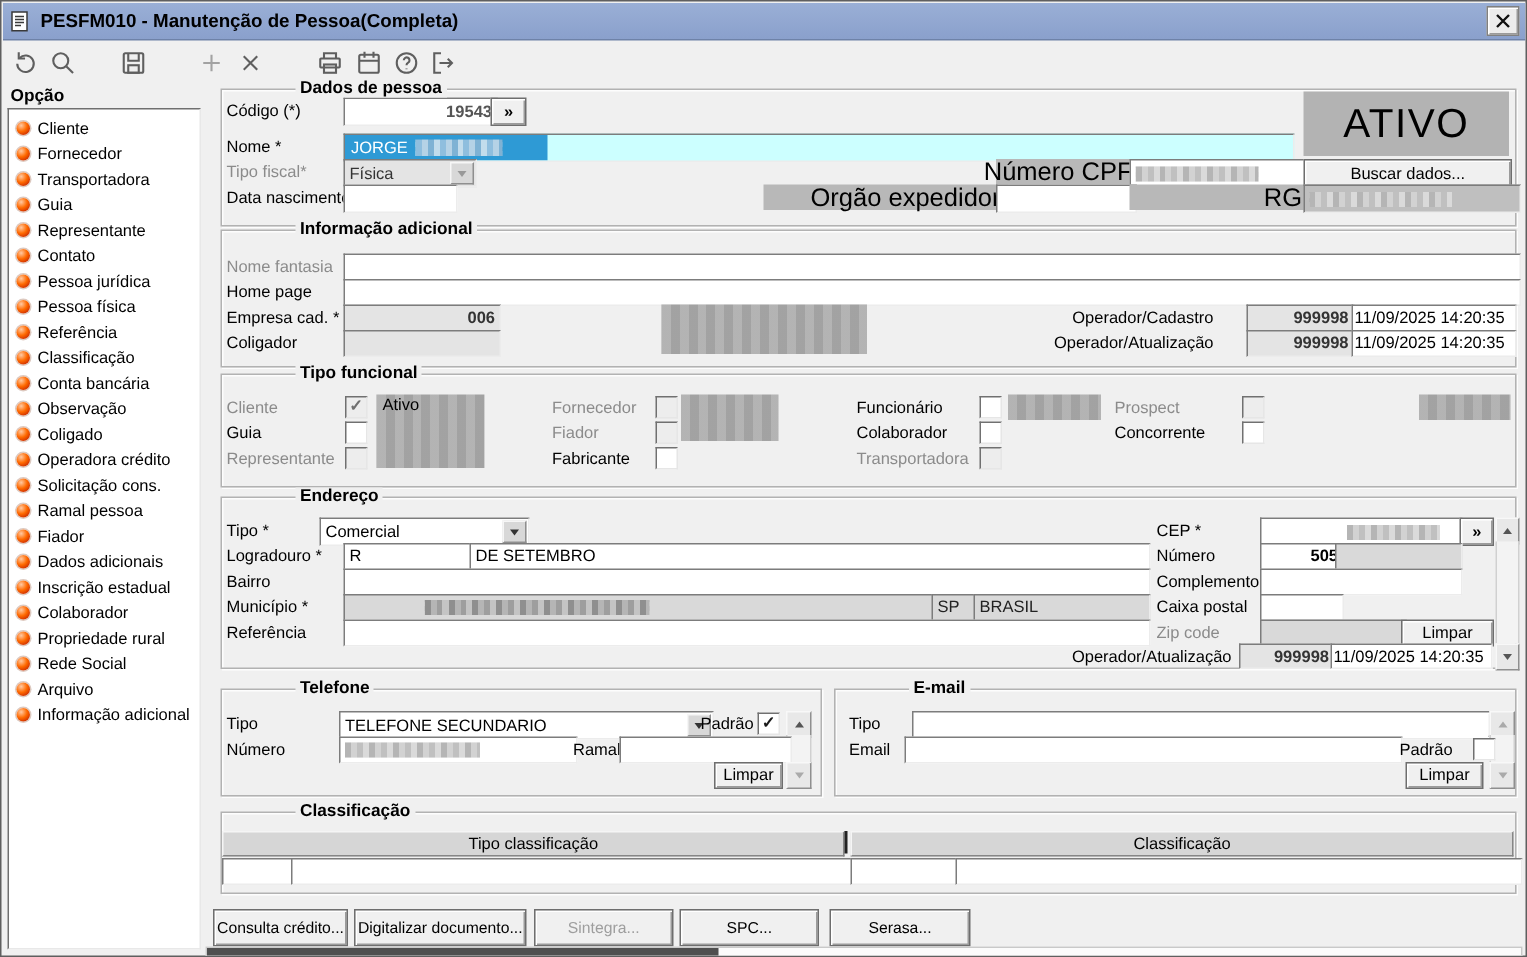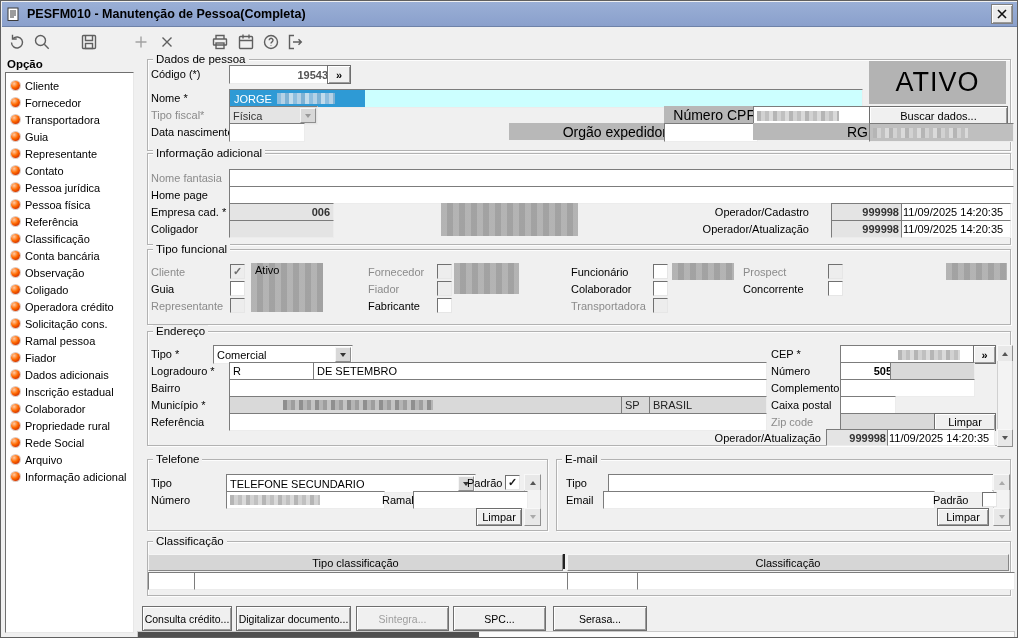--- a/index.html
+++ b/index.html
@@ -14,27 +14,27 @@
   .tbico svg{stroke:#5f5f5f;fill:none;stroke-width:1.4;}
   
   .lbl{position:absolute;font-size:11px;color:#000;white-space:nowrap;line-height:13px;}
   .lbl.dis{color:#8b8b8b;}
   .lbl.b{font-weight:bold;font-size:11.5px;}
   .listbox{left:4px;top:71px;width:129px;height:561px;background:#fff;border:1px solid;border-color:#6f6f6f #e8e8e8 #e8e8e8 #6f6f6f;padding-top:4px;overflow:hidden;}
   .si{display:flex;align-items:center;height:17px;padding-left:5px;font-size:11px;gap:5px;white-space:nowrap;}
   .blt{width:9px;height:9px;border-radius:50%;background:radial-gradient(circle at 35% 30%,#ffc9a3,#ff6a00 45%,#b81400 95%);box-shadow:0 0 0 1px rgba(120,40,0,.25);flex:none;}
   
   .gb{position:absolute;border:1px solid #B2B2B2;box-shadow:1px 1px 0 #FDFDFD,inset 1px 1px 0 #FDFDFD;}
-  .legend{position:absolute;background:#F0F0F0;font-weight:normal;font-size:11.5px;padding:0 3px;white-space:nowrap;z-index:3;line-height:12px;}
+  .legend{position:absolute;background:#F0F0F0;font-weight:bold;font-size:11.5px;padding:0 3px;white-space:nowrap;z-index:3;line-height:12px;margin-left:44px;}
   
   .fld{position:absolute;background:#fff;border:1px solid;border-color:#7c7c7c #ececec #ececec #7c7c7c;font-size:11px;display:flex;align-items:center;padding:0 3px;overflow:hidden;white-space:nowrap;}
   .fld.right{justify-content:flex-end;font-weight:bold;}
   .fld.dis{background:#E4E4E4;color:#333;}
   .fld.gray{background:#D9D9D9;color:#222;}
-  .glb{position:absolute;background:#B8B8B8;font-size:14px;display:flex;align-items:center;justify-content:flex-end;padding:0 5px;white-space:nowrap;}
+  .glb{position:absolute;background:#B8B8B8;font-size:17px;display:flex;align-items:center;justify-content:flex-end;padding:0 5px;white-space:nowrap;}
   .status{position:absolute;background:#B3B3B3;display:flex;align-items:center;justify-content:center;font-size:27px;letter-spacing:1px;color:#000;}
   .grayblk{position:absolute;background:#ABABAB;background-image:repeating-linear-gradient(90deg,rgba(255,255,255,.10) 0 6px,rgba(0,0,0,.05) 6px 12px);font-size:11px;color:#000;}
   
   .rd{display:inline-block;background-image:repeating-linear-gradient(90deg,#b5b5b5 0 4px,#d2d2d2 4px 8px,#c0c0c0 8px 12px,#dadada 12px 16px),repeating-linear-gradient(0deg,rgba(255,255,255,.25) 0 3px,rgba(0,0,0,.08) 3px 6px);}
   .rd.dark{background-image:repeating-linear-gradient(90deg,#8f8f8f 0 4px,#b5b5b5 4px 8px,#9e9e9e 8px 12px,#c4c4c4 12px 16px),repeating-linear-gradient(0deg,rgba(255,255,255,.22) 0 3px,rgba(0,0,0,.1) 3px 6px);}
   .rd.blue{background-image:repeating-linear-gradient(90deg,#8fbede 0 4px,#b5d2e6 4px 8px,#7fb2d4 8px 12px,#c2dcec 12px 16px),repeating-linear-gradient(0deg,rgba(255,255,255,.25) 0 3px,rgba(0,0,0,.07) 3px 6px);}
   
   .combo{padding-right:16px;}
   .darr{position:absolute;right:1px;top:1px;bottom:1px;width:14px;background:#D8D8D8;border:1px solid;border-color:#f6f6f6 #8f8f8f #8f8f8f #f6f6f6;display:flex;align-items:center;justify-content:center;}
   .darr i{display:block;width:0;height:0;border:3.5px solid transparent;border-top:4px solid #333;margin-top:4px;}

